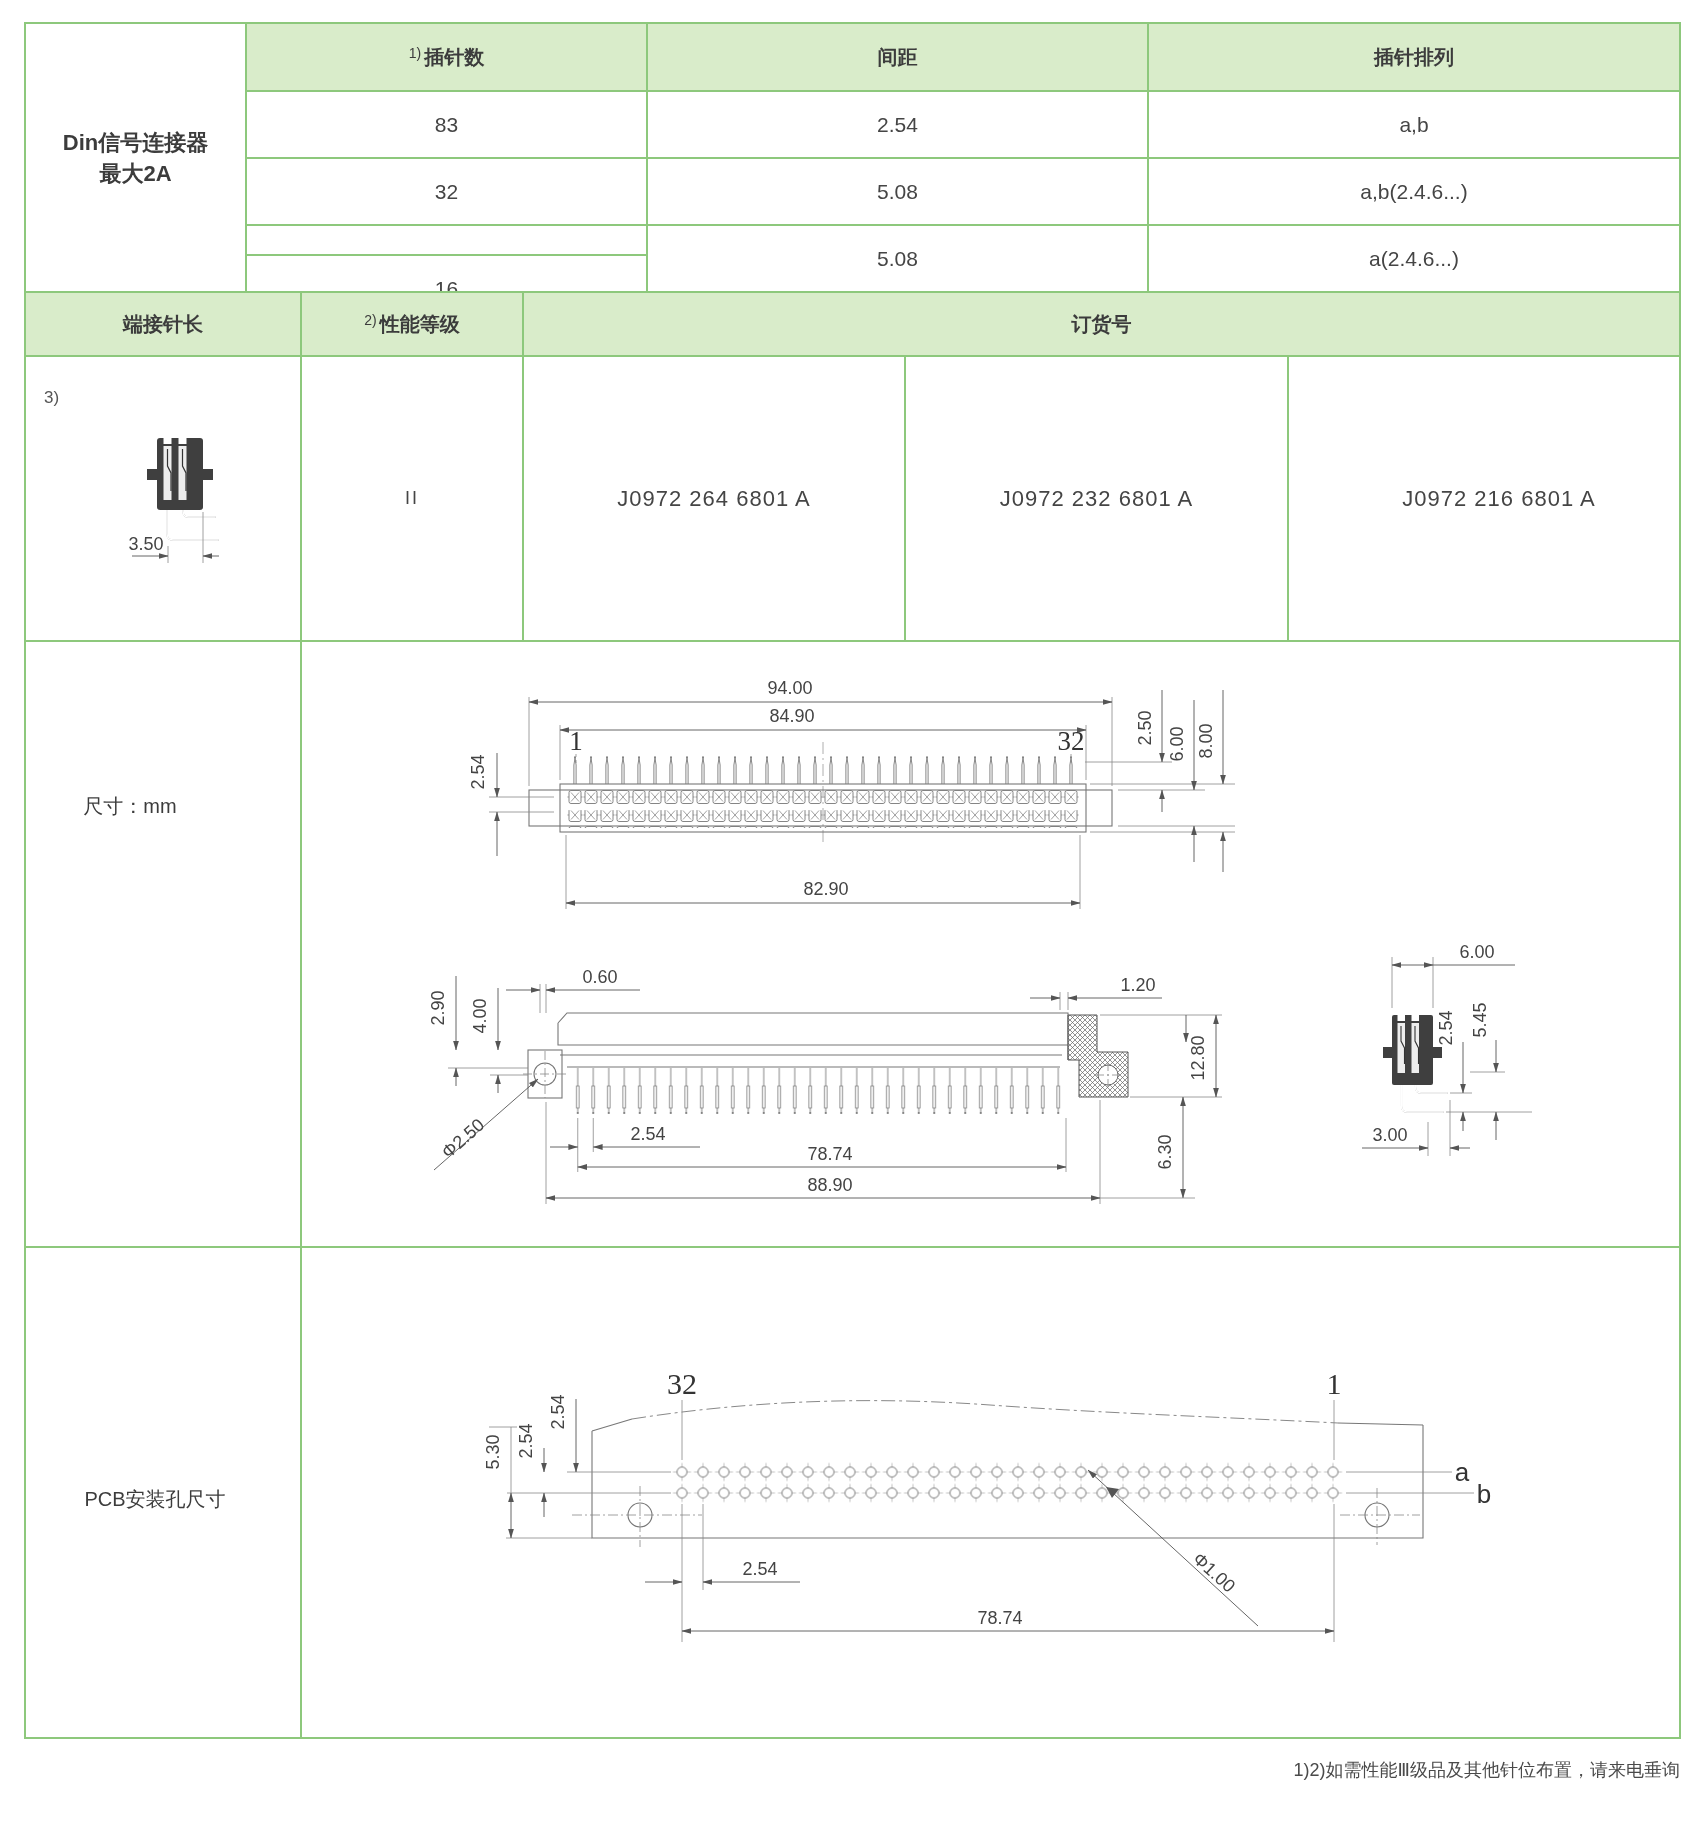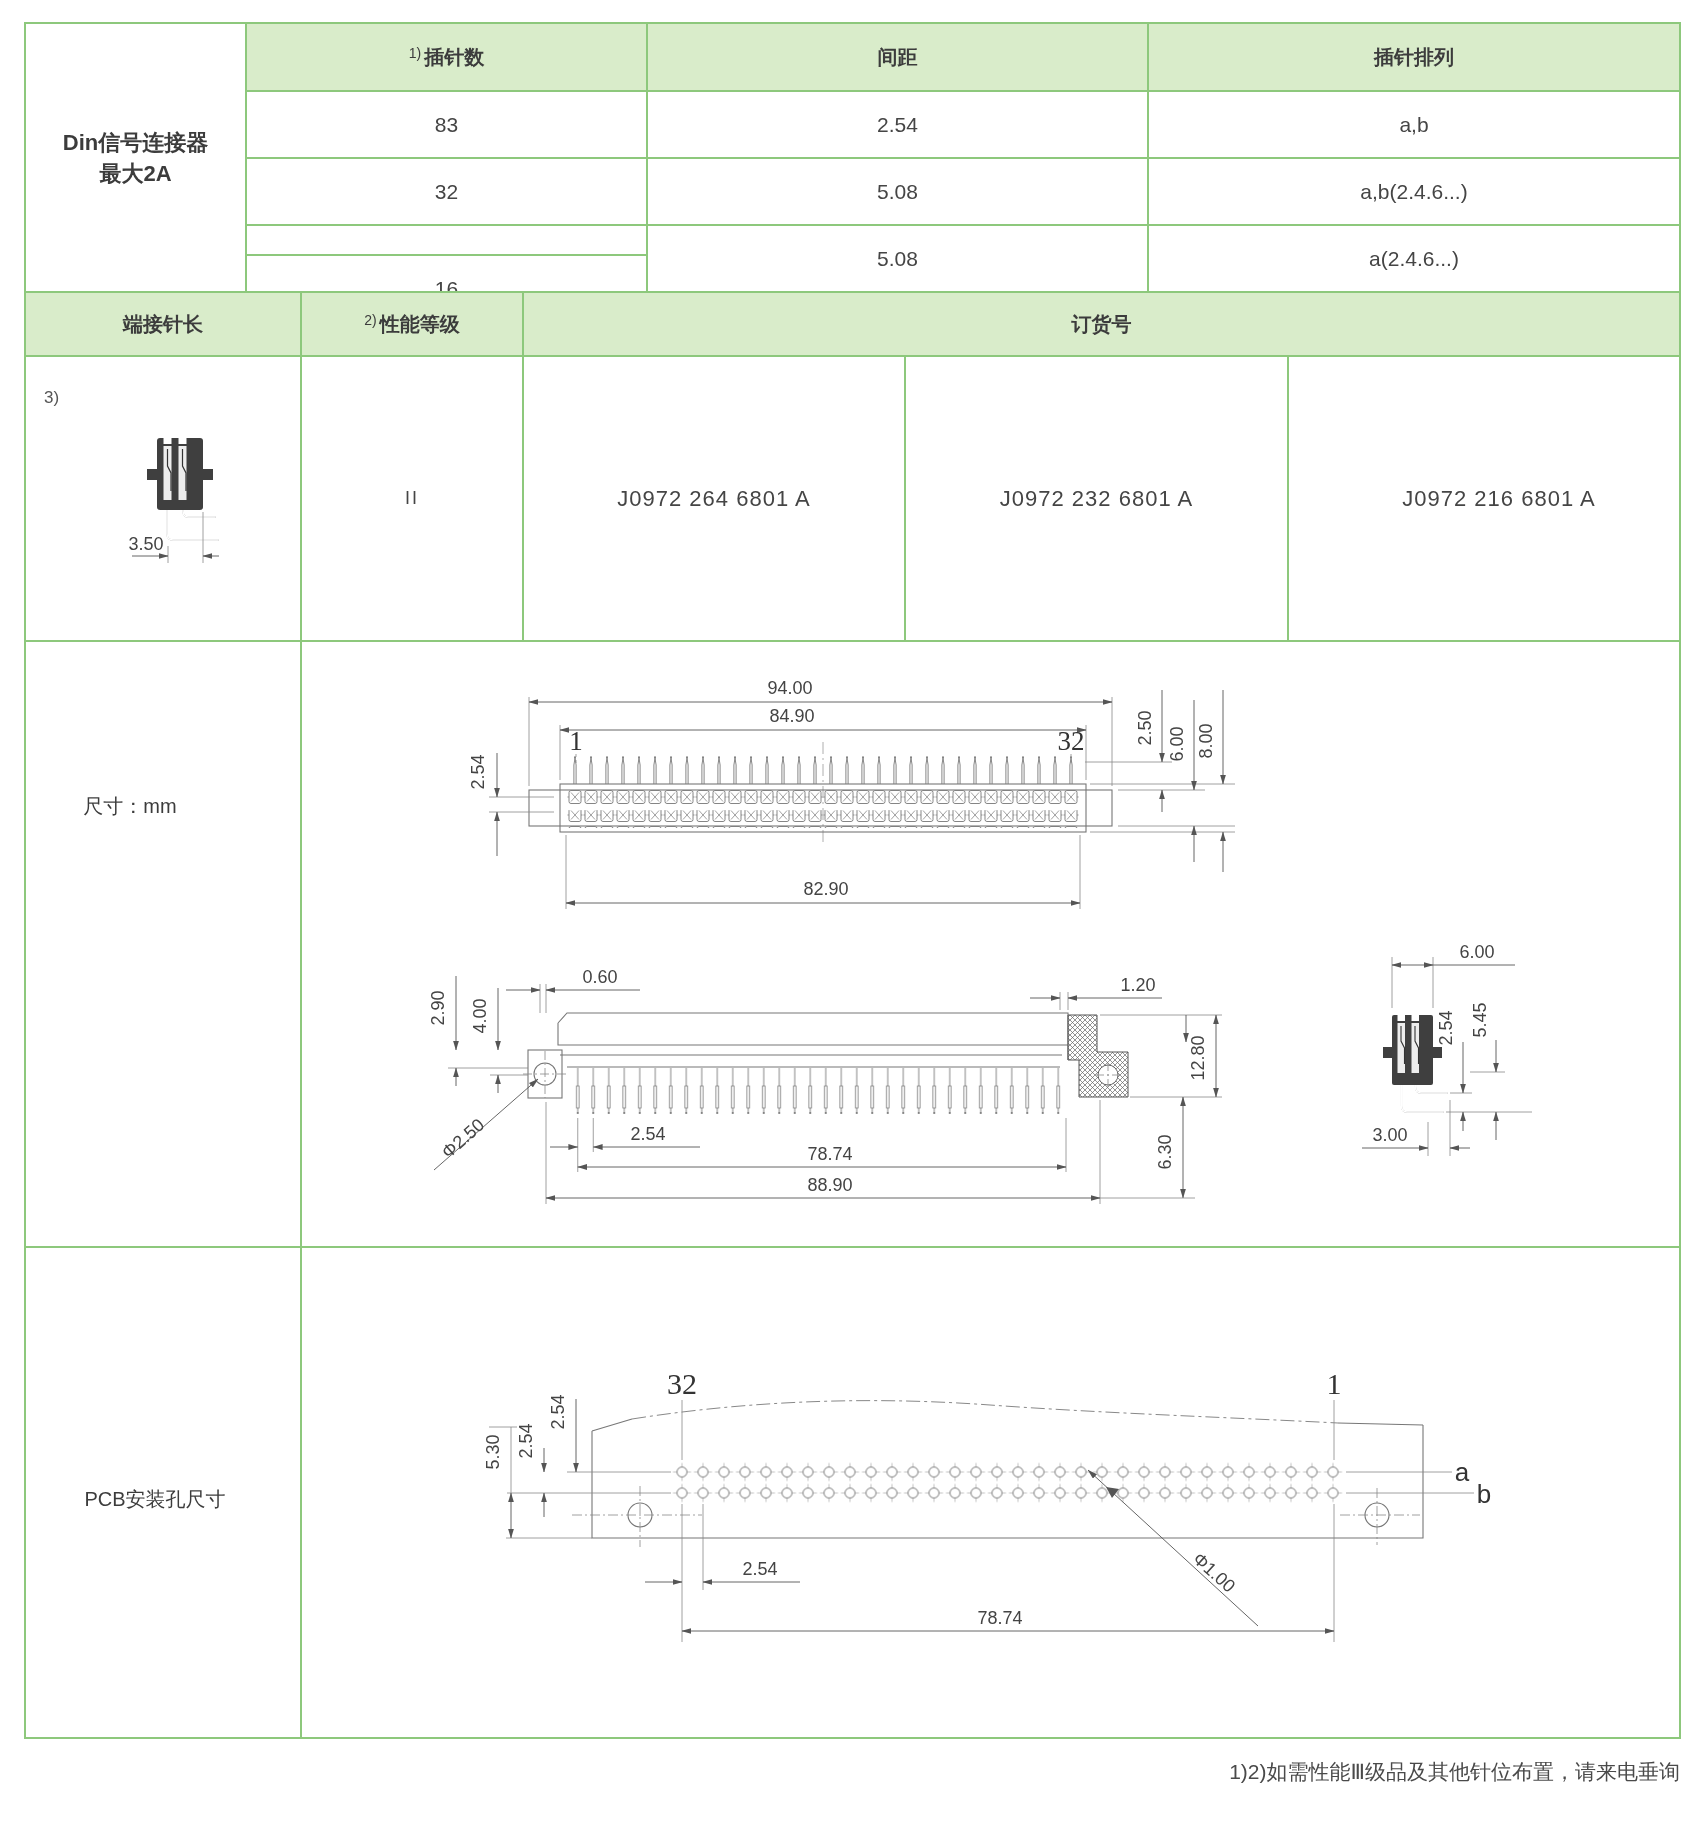--- a/index.html
+++ b/index.html
@@ -8,21 +8,21 @@
   .cell{position:absolute;border:2px solid #8dc87c;box-sizing:border-box;background:#fff;
         display:flex;align-items:center;justify-content:center;text-align:center;}
   .green{background:#d9ecca;font-weight:bold;font-size:20px;}
   .val{font-size:21px;color:#454545;font-weight:400;}
   .sup{font-size:14px;font-weight:400;position:relative;top:-4px;margin-right:3px;}
   .title{font-weight:bold;font-size:22px;line-height:31px;}
   .ordernum{font-size:22px;color:#454545;letter-spacing:1px;}
   .gradeval{font-size:18px;color:#454545;letter-spacing:2px;}
   .seclabel{position:absolute;font-size:20px;color:#3c3c3c;text-align:center;}
   .notesup{position:absolute;font-size:17px;color:#555;}
-  .footer{position:absolute;font-size:21px;color:#4a4a4a;}
+  .footer{position:absolute;font-size:18px;color:#4a4a4a;}
   svg{position:absolute;overflow:visible;}
   svg text{font-family:"Liberation Sans",sans-serif;font-size:18px;fill:#444;text-anchor:middle;}
   svg text.pn{font-family:"Liberation Serif","DejaVu Serif",serif;font-size:27px;fill:#333;}
   svg text.pnL{font-family:"Liberation Serif","DejaVu Serif",serif;font-size:30px;fill:#333;}
   svg text.ab{font-size:26px;fill:#333;}
   .geo{stroke:#777;stroke-width:1.1;fill:none;}
   .dim{stroke:#555;stroke-width:0.9;fill:none;}
   .thin{stroke:#888;stroke-width:0.8;fill:none;}
 </style>
 </head>

